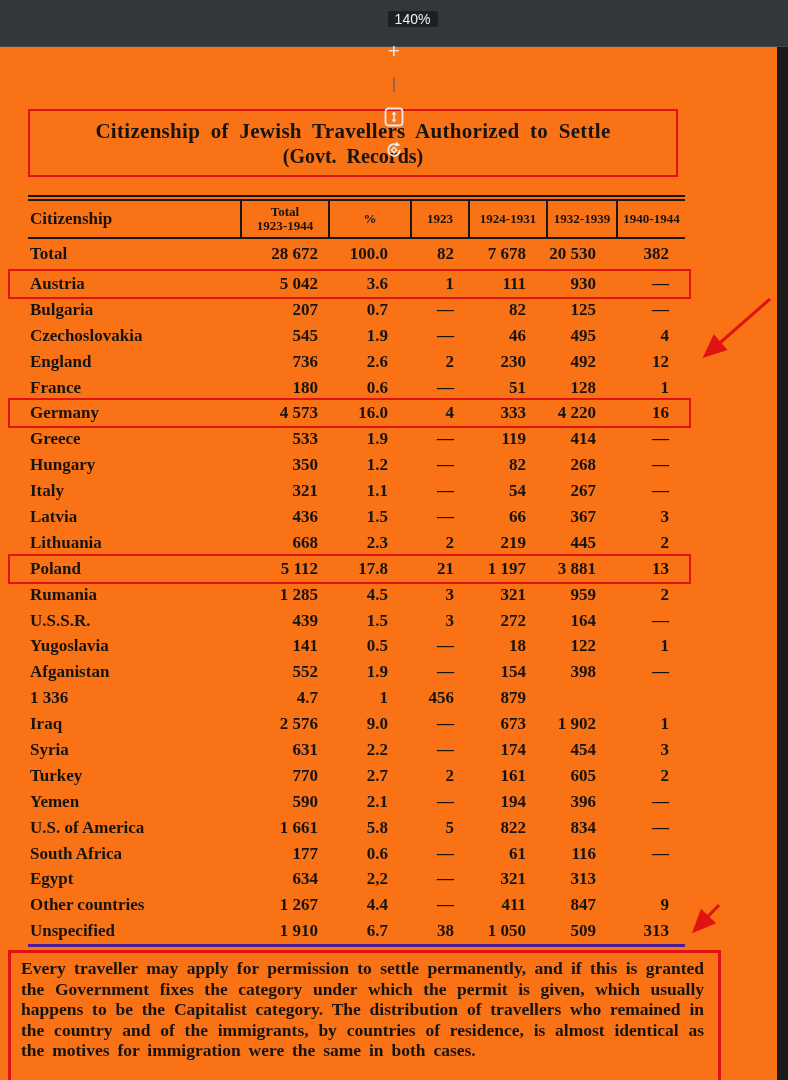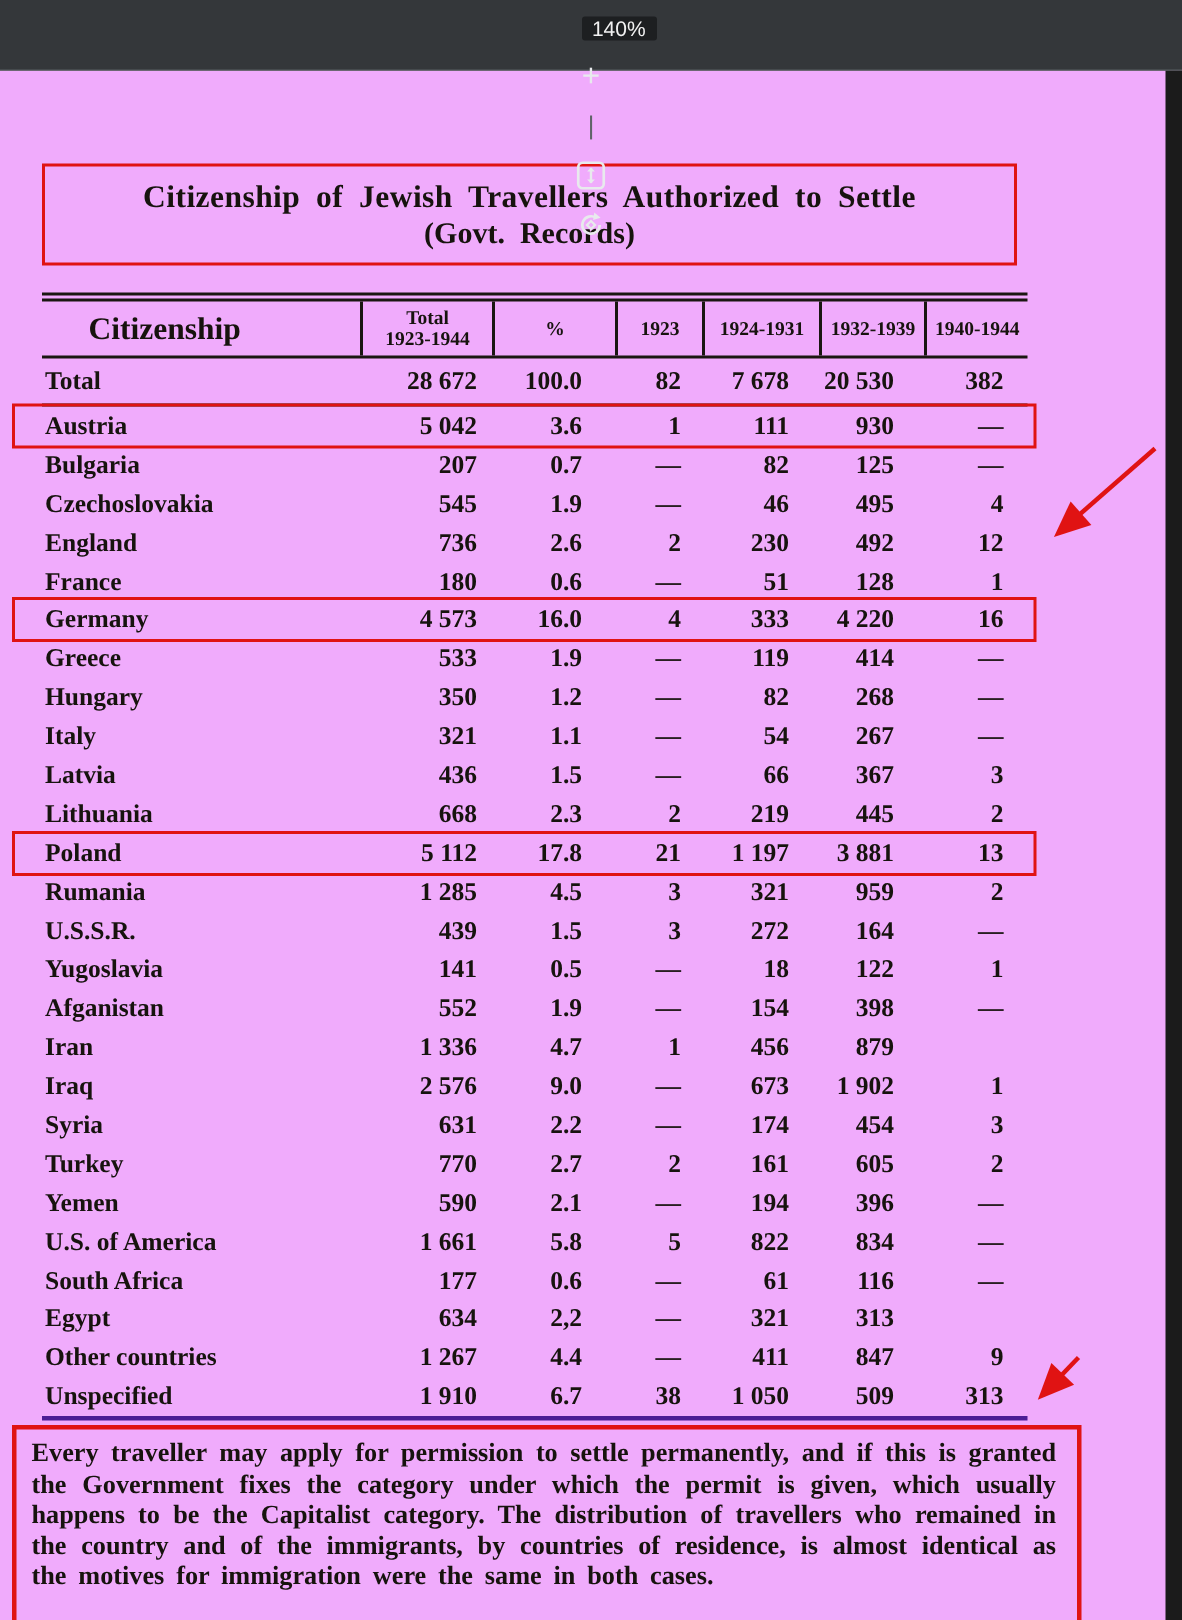--- a/index.html
+++ b/index.html
@@ -33,21 +33,21 @@
   .tb-zoom {
     min-width:50px; height:25px; background:#1d1f21; border-radius:2px;
     color:#f1f1f1; font-size:14px; display:flex; align-items:center; justify-content:center;
     padding:0 6px;
     margin-left:37px;
   }
   .tb-icon { width:26px; height:26px; display:flex; align-items:center; justify-content:center; background:none; border:none; cursor:pointer; }
   .tb-icon svg { display:block; }
 
   
-  .page { position:absolute; top:47px; left:0; width:788px; height:1033px; background:#f0abfc; }
+  .page { position:absolute; top:47px; left:0; width:788px; height:1033px; background:#f97316; }
   .scan-edge { position:absolute; top:47px; right:0; width:11px; height:1033px; background:#1b1b1b; }
 
   .title-box {
     position:absolute; left:28px; top:62px; width:650px; height:68px;
     border:2px solid #e01313;
     display:flex; flex-direction:column; align-items:center; justify-content:center;
   }
   .title-line1 { font-size:21px; font-weight:bold; word-spacing:5px; letter-spacing:.3px; color:#17130e; }
   .title-line2 { font-size:20px; font-weight:bold; word-spacing:5px; color:#17130e; margin-top:1px; }
 
@@ -59,21 +59,21 @@
   .grid7 { display:grid; grid-template-columns:212px 88px 82px 58px 78px 70px 69px; }
   .thead {
     border-top:6px double #1a1611; border-bottom:2px solid #1a1611;
     height:44px; align-items:stretch;
   }
   .hcell {
     display:flex; align-items:center; justify-content:center;
     font-weight:bold; font-size:13px; line-height:14px; text-align:center;
     white-space:pre-line;
   }
-  .hcell:first-child { justify-content:flex-start; font-size:21px; padding-left:2px;margin-left:29px; }
+  .hcell:first-child { justify-content:flex-start; font-size:17px; padding-left:2px; }
   .hcell + .hcell { border-left:2px solid #1a1611; }
 
   .trow { height:25.9px; align-items:center; font-size:17px; font-weight:bold; position:relative; }
   .trow .cell:first-child { padding-left:2px; }
   .trow .cell:nth-child(n+2) { text-align:right; }
   .trow .cell:nth-child(2) { padding-right:10px; }
   .trow .cell:nth-child(3) { padding-right:22px; }
   .trow .cell:nth-child(4) { padding-right:14px; }
   .trow .cell:nth-child(5) { padding-right:20px; }
   .trow .cell:nth-child(6) { padding-right:20px;text-align:right; }
@@ -297,21 +297,20 @@
         <div class="trow grid7">
           <div class="cell">Afganistan</div>
           <div class="cell">552</div>
           <div class="cell">1.9</div>
           <div class="cell">—</div>
           <div class="cell">154</div>
           <div class="cell">398</div>
           <div class="cell">—</div>
         </div>
         <div class="trow grid7">
-          <div class="cell">Iran</div>
           <div class="cell">1 336</div>
           <div class="cell">4.7</div>
           <div class="cell">1</div>
           <div class="cell">456</div>
           <div class="cell">879</div>
           <div class="cell"></div>
         </div>
         <div class="trow grid7">
           <div class="cell">Iraq</div>
           <div class="cell">2 576</div>

